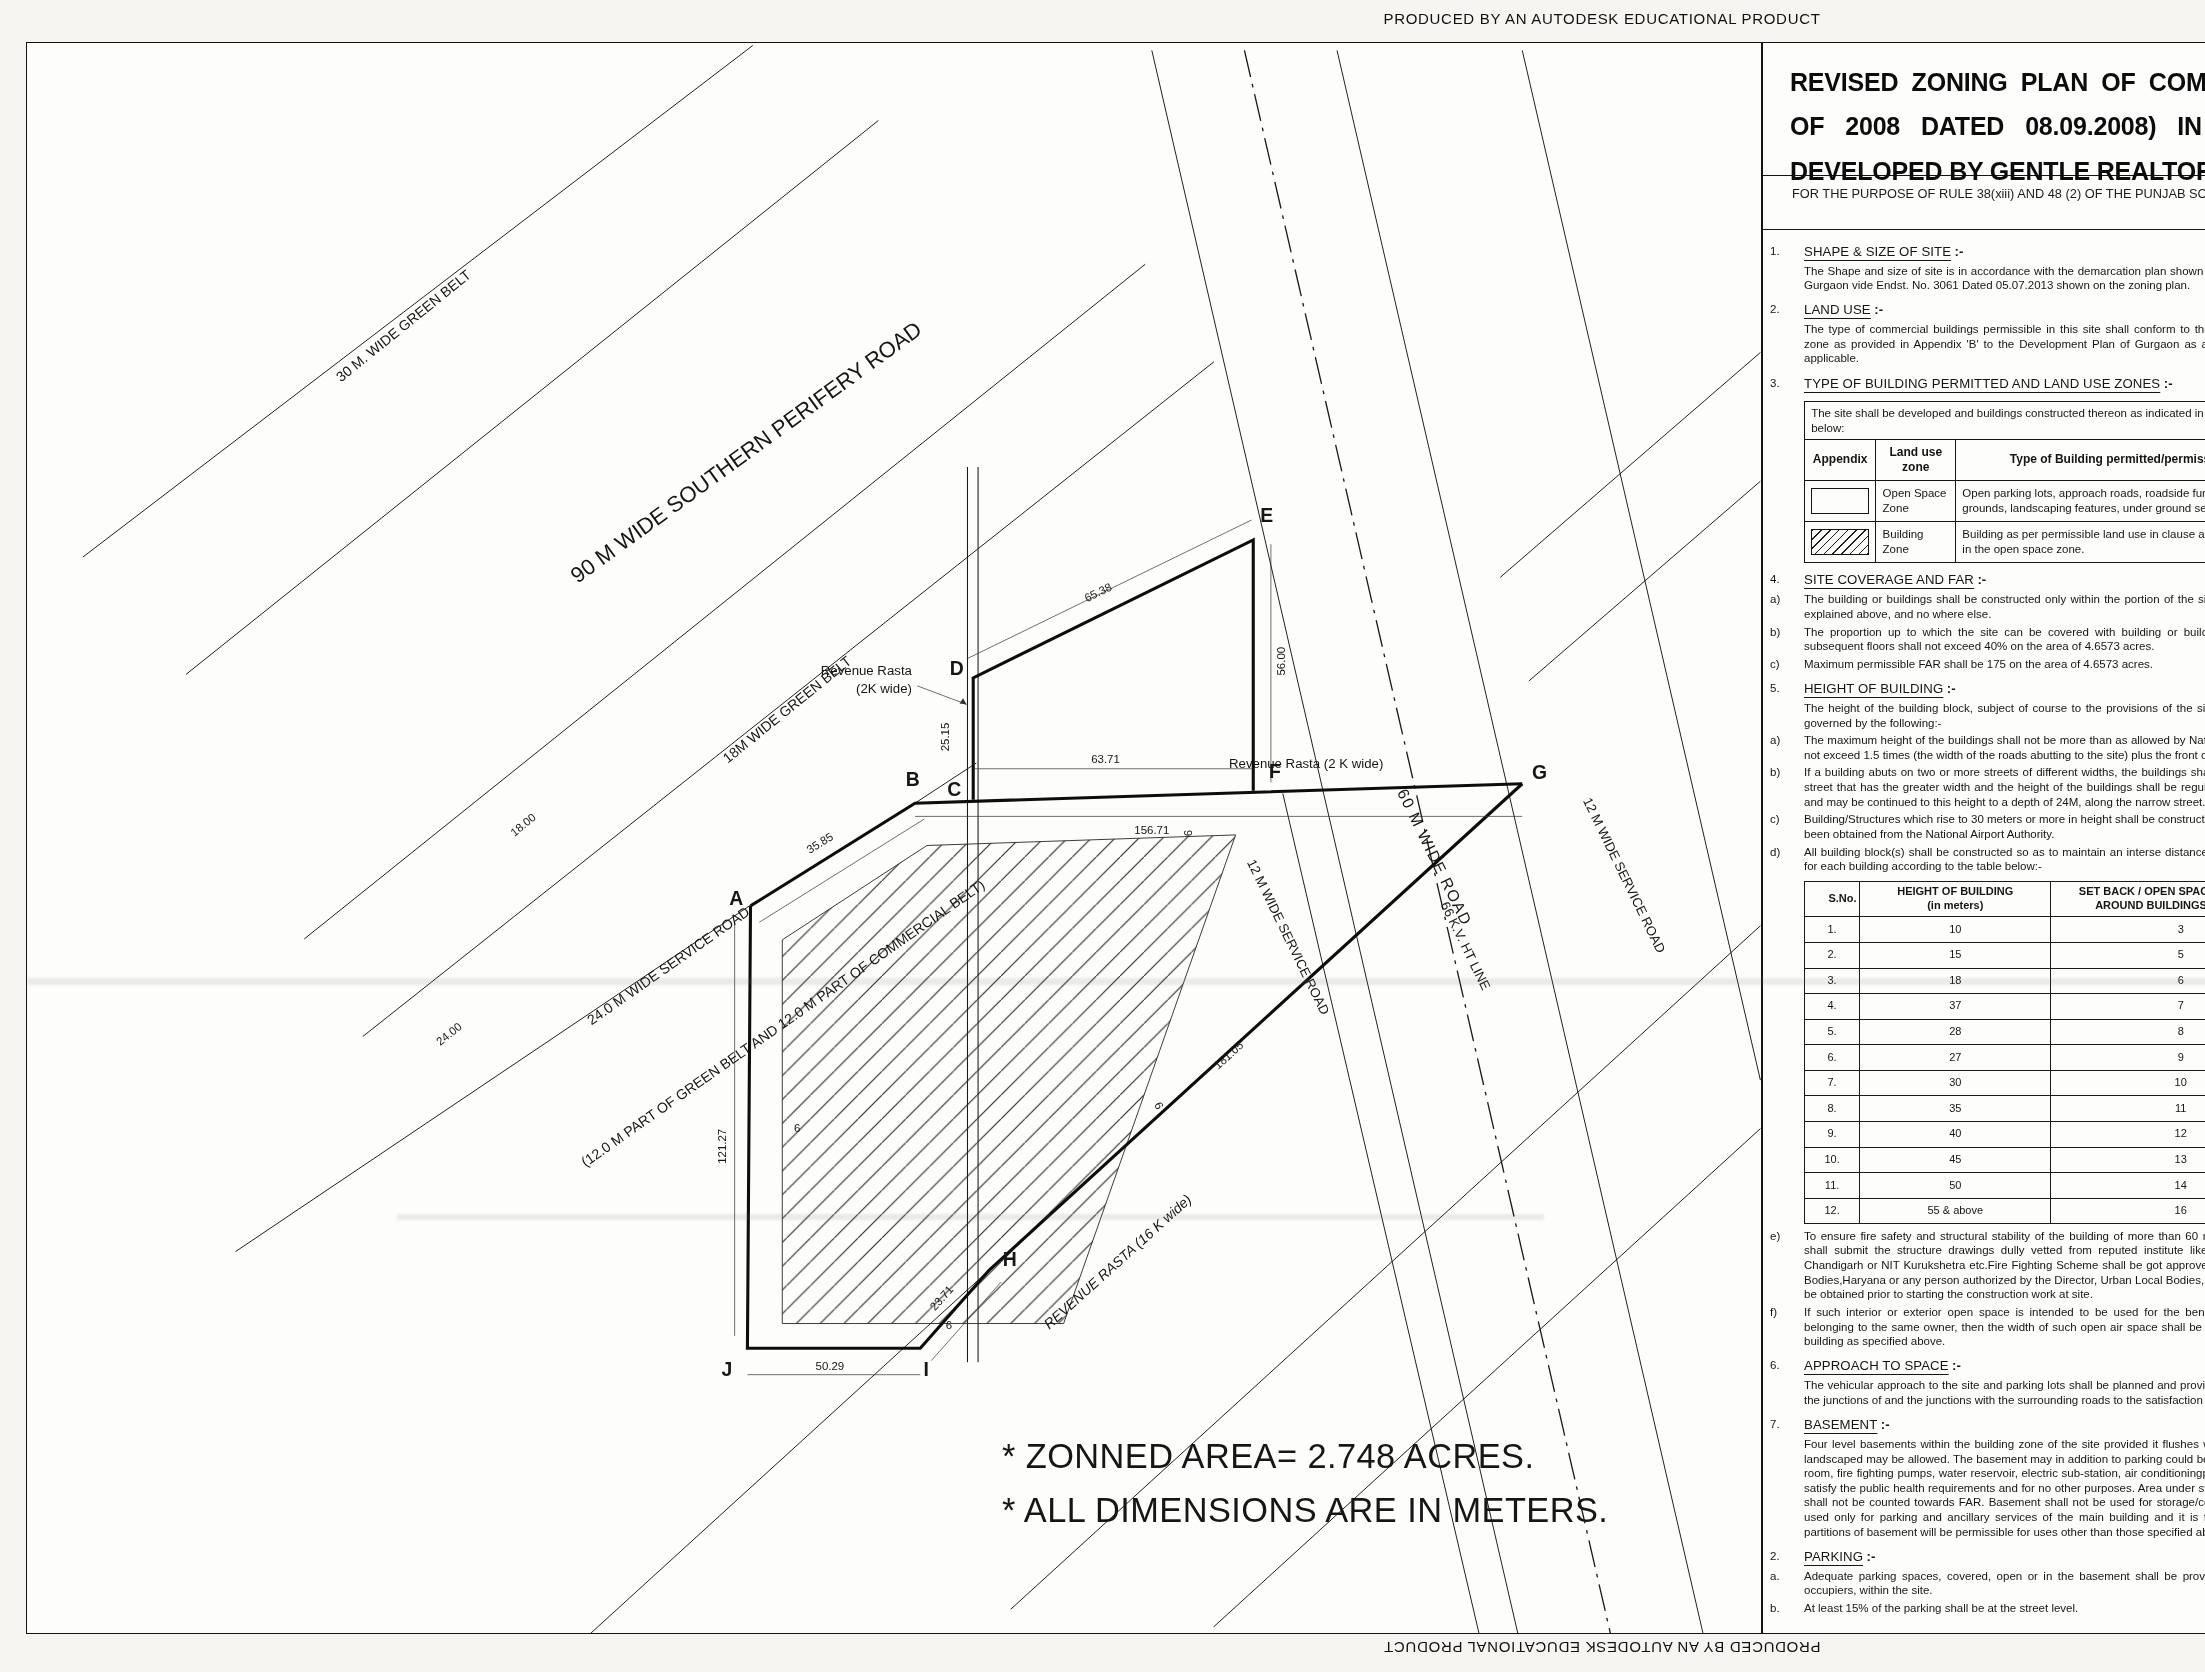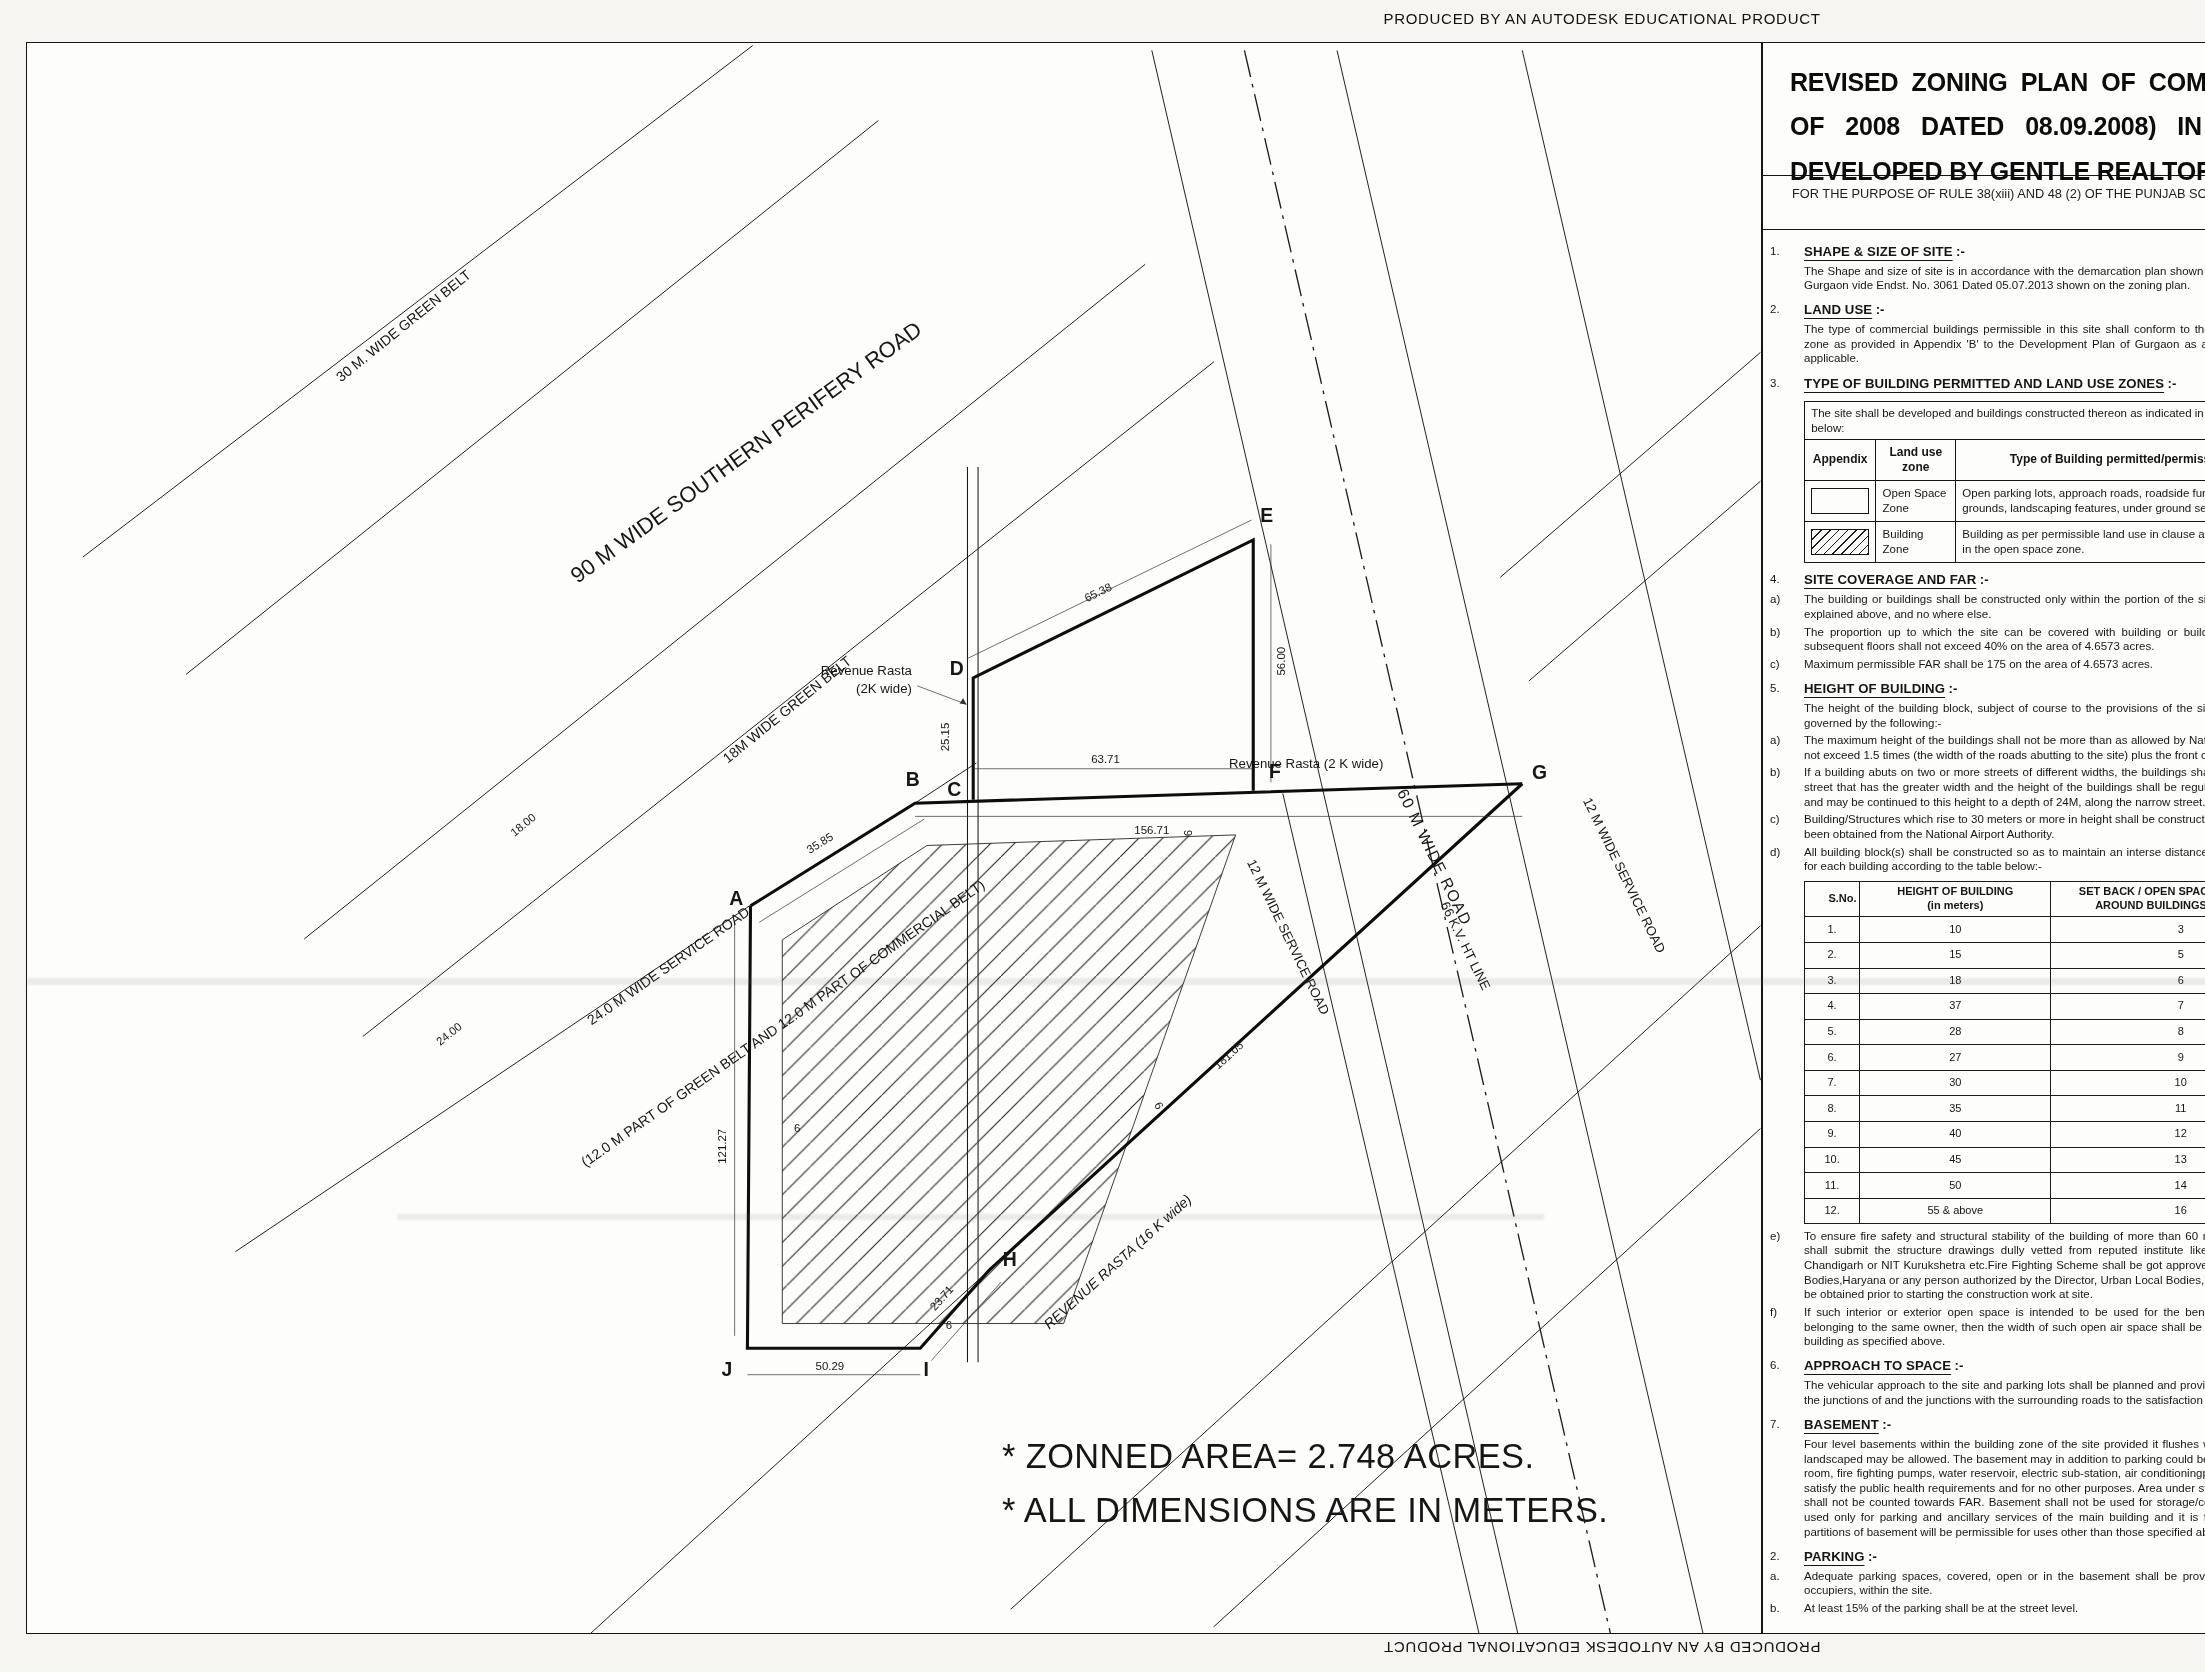--- a/index.html
+++ b/index.html
@@ -16,21 +16,21 @@
   #note-box{position:absolute;left:1763px;top:176px;width:1278px;height:54px;border-bottom:1.3px solid #141414;box-sizing:border-box;padding:8.8px 17.6px 0 29px;font-size:12.8px;line-height:1.45;color:#1c1c1c;}
   
   .col{position:absolute;top:234px;font-size:11.5px;line-height:1.27;}
   #colL{left:1770px;width:596px;height:1397px;overflow:hidden;}
   .blk{display:flex;margin:3.1px 0;}
   .blk:has(.bhead:not(:empty)){margin-top:9.7px;}
   .bnum{flex:0 0 34px;}
   .bbody{flex:1;text-align:justify;}
   .bnum:empty{visibility:hidden;}
   .bhead:empty,.bsuf:empty,.btext:empty{display:none;}
-  .bhead{font-weight:bold;font-size:13.2px;letter-spacing:0.1px;text-decoration:underline;text-underline-offset:3.5px;text-decoration-thickness:1.1px;}
+  .bhead{font-weight:normal;font-size:13.2px;letter-spacing:0.1px;text-decoration:underline;text-underline-offset:3.5px;text-decoration-thickness:1.1px;}
   .bsuf{font-weight:bold;font-size:13.2px;margin-left:3.5px;}
   
   #land-table{margin:8px 0 4.4px 34px;border-collapse:collapse;width:547px;}
   #land-table td,#land-table th{border:1.1px solid #141414;padding:4.4px 6.2px;font-size:11.5px;vertical-align:middle;text-align:left;font-weight:normal;}
   #land-table .intro{border-bottom:1.1px solid #141414;}
   #land-table th{text-align:center;font-weight:bold;font-size:12px;}
   .swatch{width:56px;height:24px;border:1.1px solid #141414;margin:2.6px auto;}
   .swatch.hatched{background:repeating-linear-gradient(135deg,#1c1c1c 0 1.1px,transparent 1.1px 6.2px);}
   
   #height-table{margin:7px 0 4.4px 34px;border-collapse:collapse;width:507px;}

